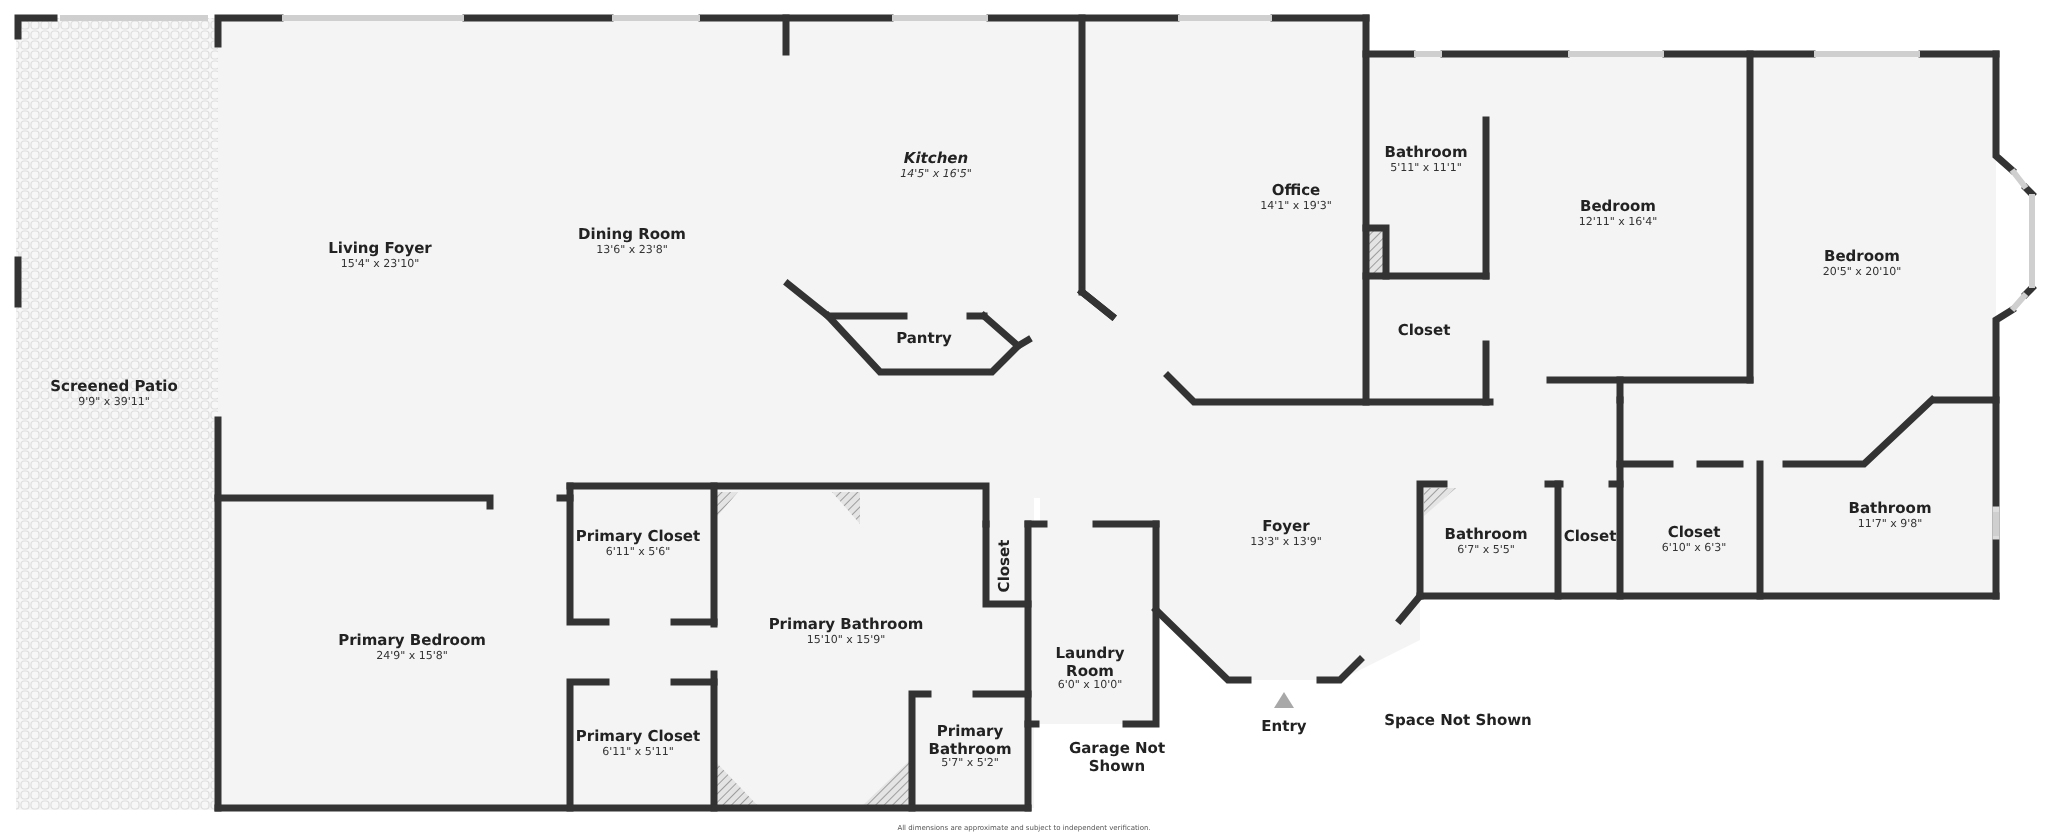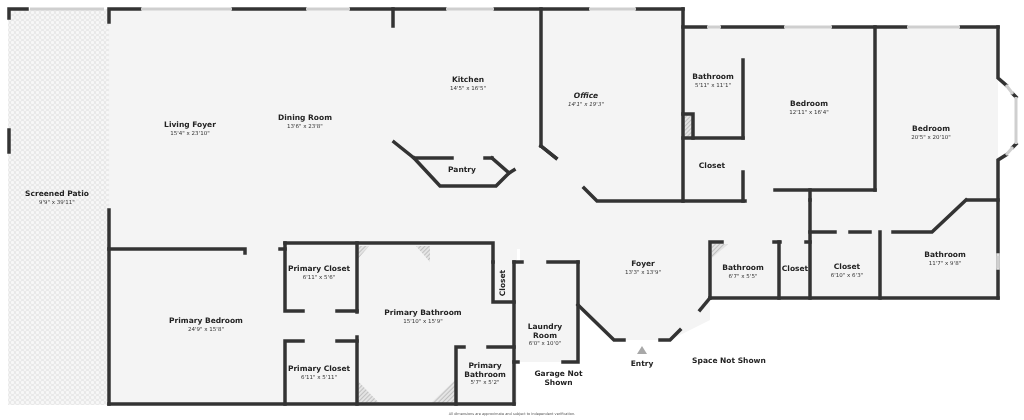--- a/index.html
+++ b/index.html
@@ -152,32 +152,32 @@
 </svg>
 
 <div class="lbl" style="left:57px; top:197px;">
   <span class="name">Screened Patio</span>
   <span class="dim">9'9" x 39'11"</span>
 </div>
 <div class="lbl" style="left:190px; top:128px;">
   <span class="name">Living Foyer</span>
   <span class="dim">15'4" x 23'10"</span>
 </div>
-<div class="lbl" style="left:305px; top:121px;">
+<div class="lbl" style="left:316px; top:121px;">
   <span class="name">Dining Room</span>
   <span class="dim">13'6" x 23'8"</span>
 </div>
-<div class="lbl" style="left:468px; top:83px;">
+<div class="lbl" style="left:468px; top:83px;font-style:italic;">
   <span class="name">Kitchen</span>
   <span class="dim">14'5" x 16'5"</span>
 </div>
 <div class="lbl" style="left:462px; top:170px;">
   <span class="name">Pantry</span>
 </div>
-<div class="lbl" style="left:586px; top:99px;font-style:italic;">
+<div class="lbl" style="left:648px; top:99px;">
   <span class="name">Office</span>
   <span class="dim">14'1" x 19'3"</span>
 </div>
 <div class="lbl" style="left:713px; top:80px;">
   <span class="name">Bathroom</span>
   <span class="dim">5'11" x 11'1"</span>
 </div>
 <div class="lbl" style="left:712px; top:166px;">
   <span class="name">Closet</span>
 </div>

